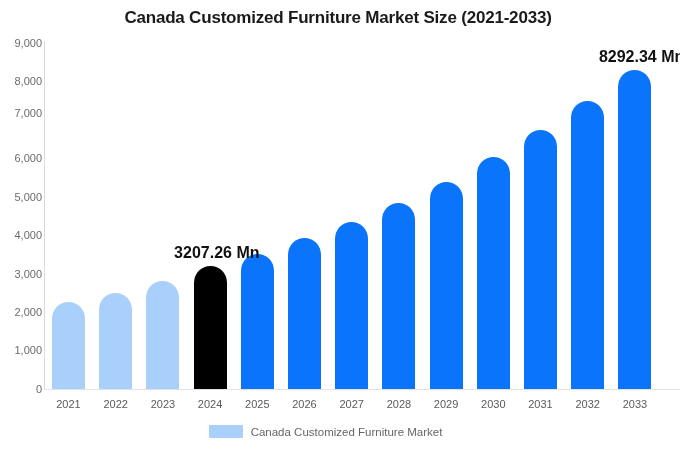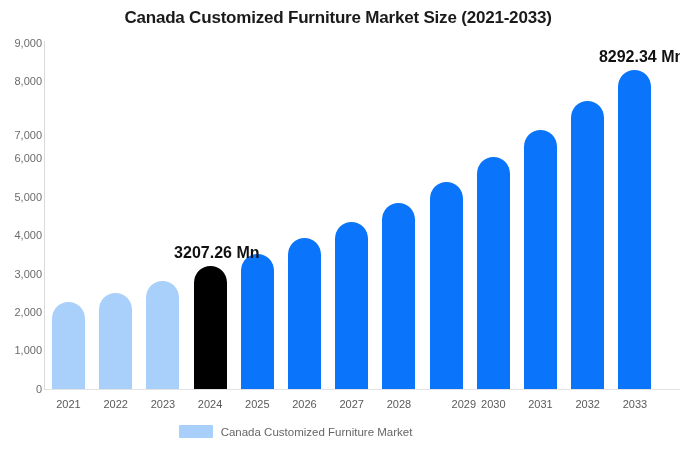--- a/index.html
+++ b/index.html
@@ -94,20 +94,21 @@
   }
   #legend {
     position: absolute;
     left: 0;
     top: 425px;
     width: 591px;
     display: flex;
     align-items: center;
     justify-content: center;
     gap: 8px;
+    padding-left: 30px;
   }
   #legend-swatch {
     width: 34px;
     height: 13px;
     background: #a9d0fb;
     border-radius: 1px;
   }
   #legend-label {
     font-size: 11.5px;
     color: #666666;
@@ -121,21 +122,21 @@
   <div id="chart-title">Canada Customized Furniture Market Size (2021-2033)</div>
 
   <div id="y-axis">
       <div class="y-tick-label" style="top: 389px;">0</div>
       <div class="y-tick-label" style="top: 350px;">1,000</div>
       <div class="y-tick-label" style="top: 312.111px;">2,000</div>
       <div class="y-tick-label" style="top: 273.667px;">3,000</div>
       <div class="y-tick-label" style="top: 235.222px;">4,000</div>
       <div class="y-tick-label" style="top: 196.778px;">5,000</div>
       <div class="y-tick-label" style="top: 158.333px;">6,000</div>
-      <div class="y-tick-label" style="top: 135px;">7,000</div>
+      <div class="y-tick-label" style="top: 113px;">7,000</div>
       <div class="y-tick-label" style="top: 81.4444px;">8,000</div>
       <div class="y-tick-label" style="top: 43px;">9,000</div>
     </div>
   <div id="y-axis-line"></div>
   <div id="x-axis-line"></div>
 
   <div id="plot-area"></div>
 
   <div id="legend">
     <span id="legend-swatch"></span>
@@ -152,21 +153,21 @@
     <div class="x-tick-label" style="left: 180.1px;">2024</div>
     <div class="bar" title="2025: 3510" style="left: 240.8px; height: 134.94px; bottom: 61px; position: absolute; background: rgb(10, 117, 250);"></div>
     <div class="x-tick-label" style="left: 227.3px;">2025</div>
     <div class="bar" title="2026: 3925" style="left: 288px; height: 150.894px; bottom: 61px; position: absolute; background: rgb(10, 117, 250);"></div>
     <div class="x-tick-label" style="left: 274.5px;">2026</div>
     <div class="bar" title="2027: 4340" style="left: 335.2px; height: 166.849px; bottom: 61px; position: absolute; background: rgb(10, 117, 250);"></div>
     <div class="x-tick-label" style="left: 321.7px;">2027</div>
     <div class="bar" title="2028: 4830" style="left: 382.4px; height: 185.687px; bottom: 61px; position: absolute; background: rgb(10, 117, 250);"></div>
     <div class="x-tick-label" style="left: 368.9px;">2028</div>
     <div class="bar" title="2029: 5380" style="left: 429.6px; height: 206.831px; bottom: 61px; position: absolute; background: rgb(10, 117, 250);"></div>
-    <div class="x-tick-label" style="left: 416.1px; text-align: right;">2029</div>
+    <div class="x-tick-label" style="left: 416.1px;">2029</div>
     <div class="bar" title="2030: 6030" style="left: 476.8px; height: 231.82px; bottom: 61px; position: absolute; background: rgb(10, 117, 250);"></div>
     <div class="x-tick-label" style="left: 463.3px;">2030</div>
     <div class="bar" title="2031: 6730" style="left: 524px; height: 258.731px; bottom: 61px; position: absolute; background: rgb(10, 117, 250);"></div>
     <div class="x-tick-label" style="left: 510.5px;">2031</div>
     <div class="bar" title="2032: 7480" style="left: 571.2px; height: 287.564px; bottom: 61px; position: absolute; background: rgb(10, 117, 250);"></div>
     <div class="x-tick-label" style="left: 557.7px;">2032</div>
     <div class="bar" title="2033: 8292.34" style="left: 618.4px; height: 318.794px; bottom: 61px; position: absolute; background: rgb(10, 117, 250);"></div>
     <div class="x-tick-label" style="left: 604.9px; text-align: center;">2033</div>
     <div class="bar-value-label" style="top: 243.699px; left: 174.1px;">3207.26 Mn</div>
     <div class="bar-value-label" style="top: 48.2056px; left: 598.9px;">8292.34 Mn</div>

